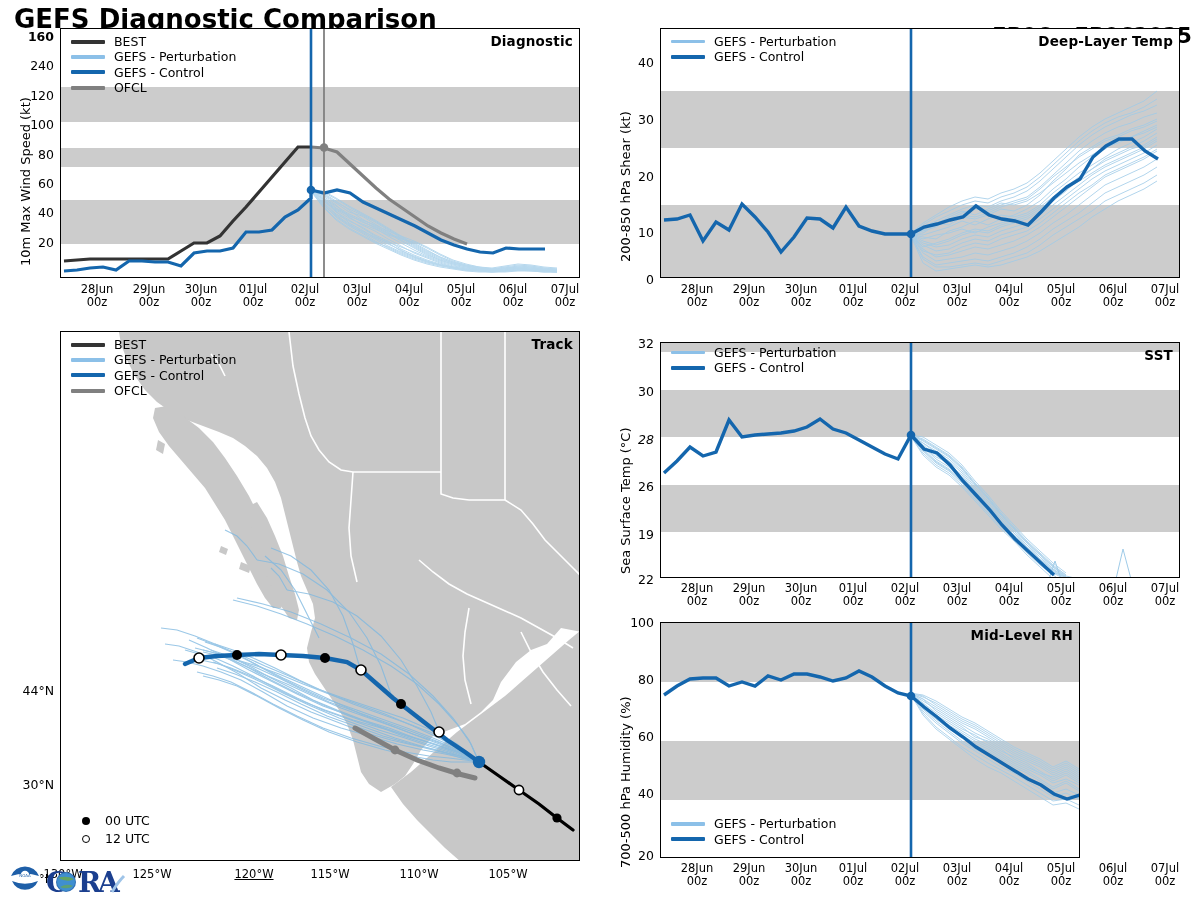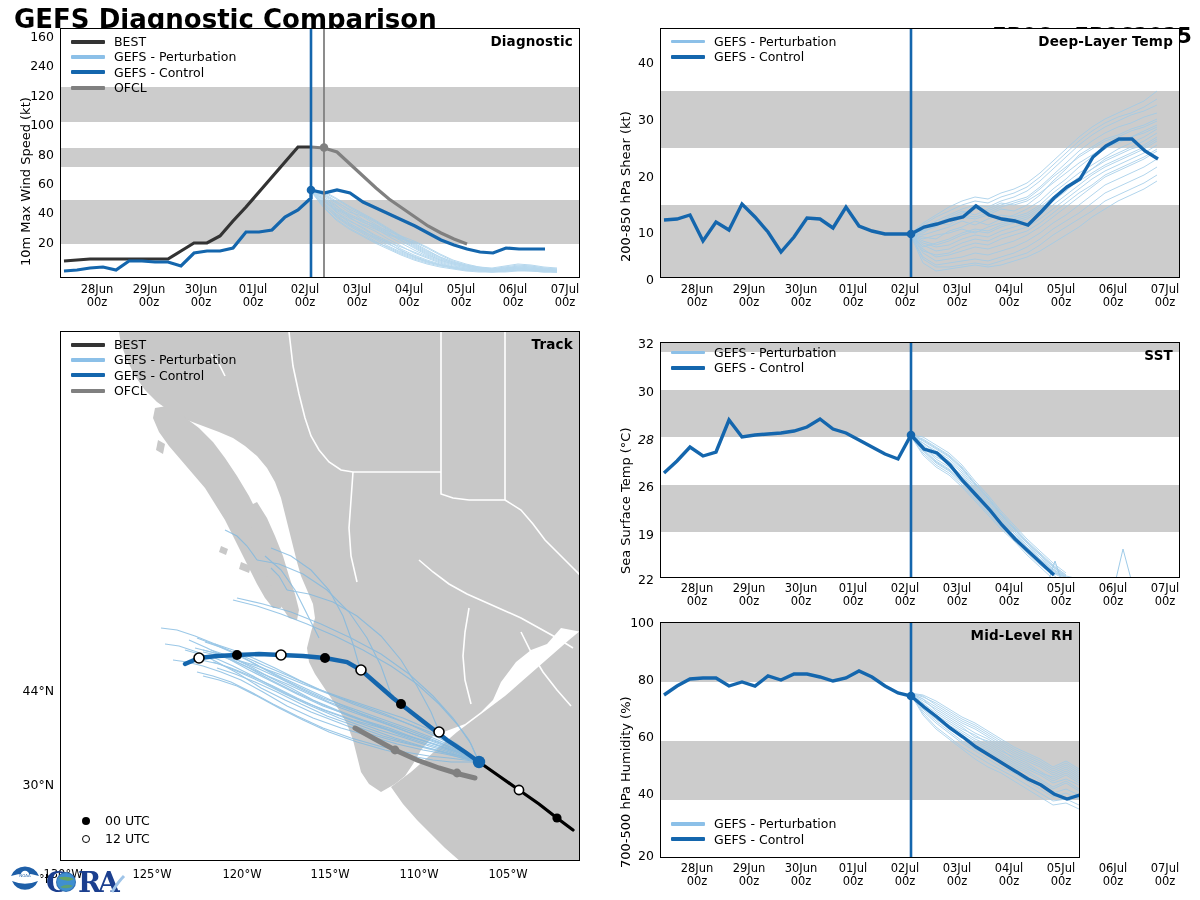--- a/index.html
+++ b/index.html
@@ -30,21 +30,21 @@
 </head>
 <body>
 
 <div class="maintitle" style="left:14px;top:4px;">GEFS Diagnostic Comparison</div>
 <div class="righttitle" style="top:24px;right:8px;">EP06 - EP062025</div>
 
 <div class="panel" style="left:0;top:0;width:600px;height:320px;">
 
   <div class="ylabel" style="left:18px;top:266px;transform:rotate(-90deg);">10m Max Wind Speed (kt)</div>
 
-  <div class="ytick" style="left:20px;top:29px;width:34px;">160</div>
+  <div class="ytick" style="left:20px;top:29px;width:34px;font-weight:bold;">160</div>
   <div class="ytick" style="left:20px;top:58.4px;width:34px;">240</div>
   <div class="ytick" style="left:20px;top:87.8px;width:34px;">120</div>
   <div class="ytick" style="left:20px;top:117.2px;width:34px;">100</div>
   <div class="ytick" style="left:20px;top:146.6px;width:34px;">80</div>
   <div class="ytick" style="left:20px;top:176px;width:34px;">60</div>
   <div class="ytick" style="left:20px;top:205.4px;width:34px;">40</div>
   <div class="ytick" style="left:20px;top:234.8px;width:34px;">20</div>
 
   <div class="axes" style="left:60px;top:28px;width:520px;height:250px;">
     <div class="band" style="top:171.3px;height:44.1px;"></div>
@@ -237,21 +237,21 @@
       </div>
       <div class="row">
         <span class="mk"><span class="dotopen"></span></span>
         <span>12 UTC</span>
       </div>
     </div>
   </div>
 
   <div class="tickrow" style="left:33px;top:543px;width:60px;">130°W</div>
   <div class="tickrow" style="left:122px;top:543px;width:60px;">125°W</div>
-  <div class="tickrow" style="left:212px;top:543px;width:60px;">120°W</div>
+  <div class="tickrow" style="left:224px;top:543px;width:60px;text-decoration:underline;">120°W</div>
   <div class="tickrow" style="left:300px;top:543px;width:60px;">115°W</div>
   <div class="tickrow" style="left:389px;top:543px;width:60px;">110°W</div>
   <div class="tickrow" style="left:478px;top:543px;width:60px;">105°W</div>
 </div>
 
 <div class="logo" style="left:8px;top:862px;width:130px;height:36px;">
   <svg width="130" height="36" viewBox="0 0 130 36">
     <g>
       <circle cx="17" cy="18" r="16" fill="#ffffff"></circle>
       <path d="M3,14 a15,15 0 0 1 28,0 a40,40 0 0 0 -28,0 Z" fill="#1f5fa8"></path>

